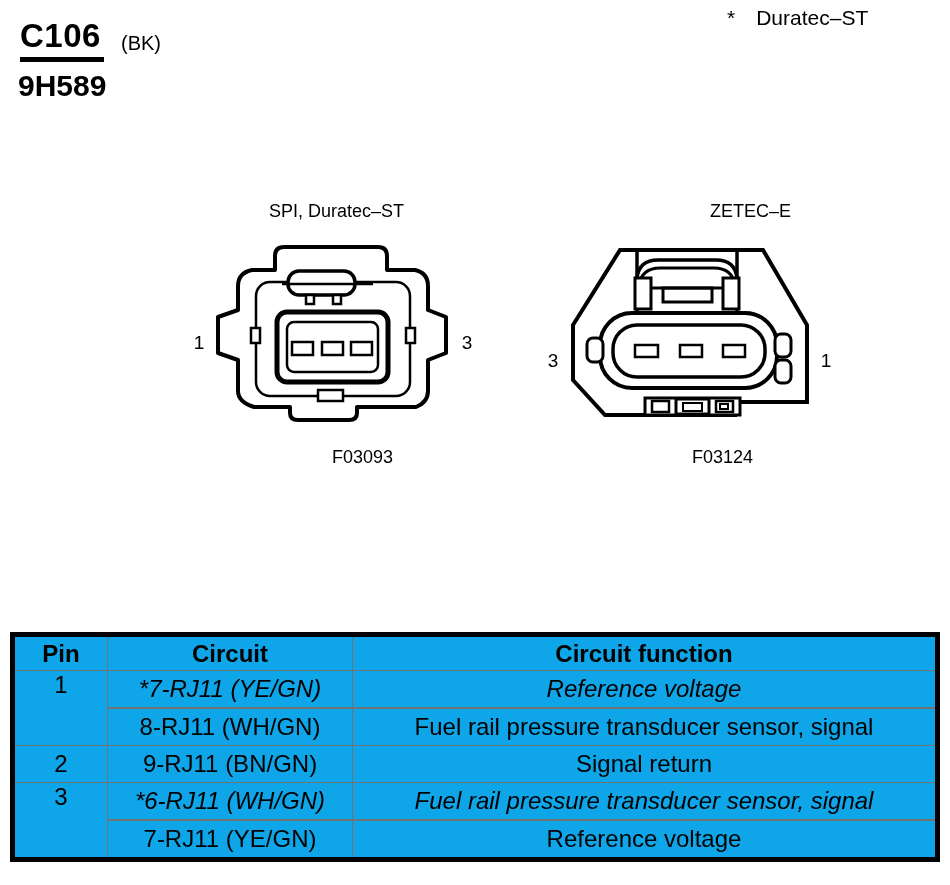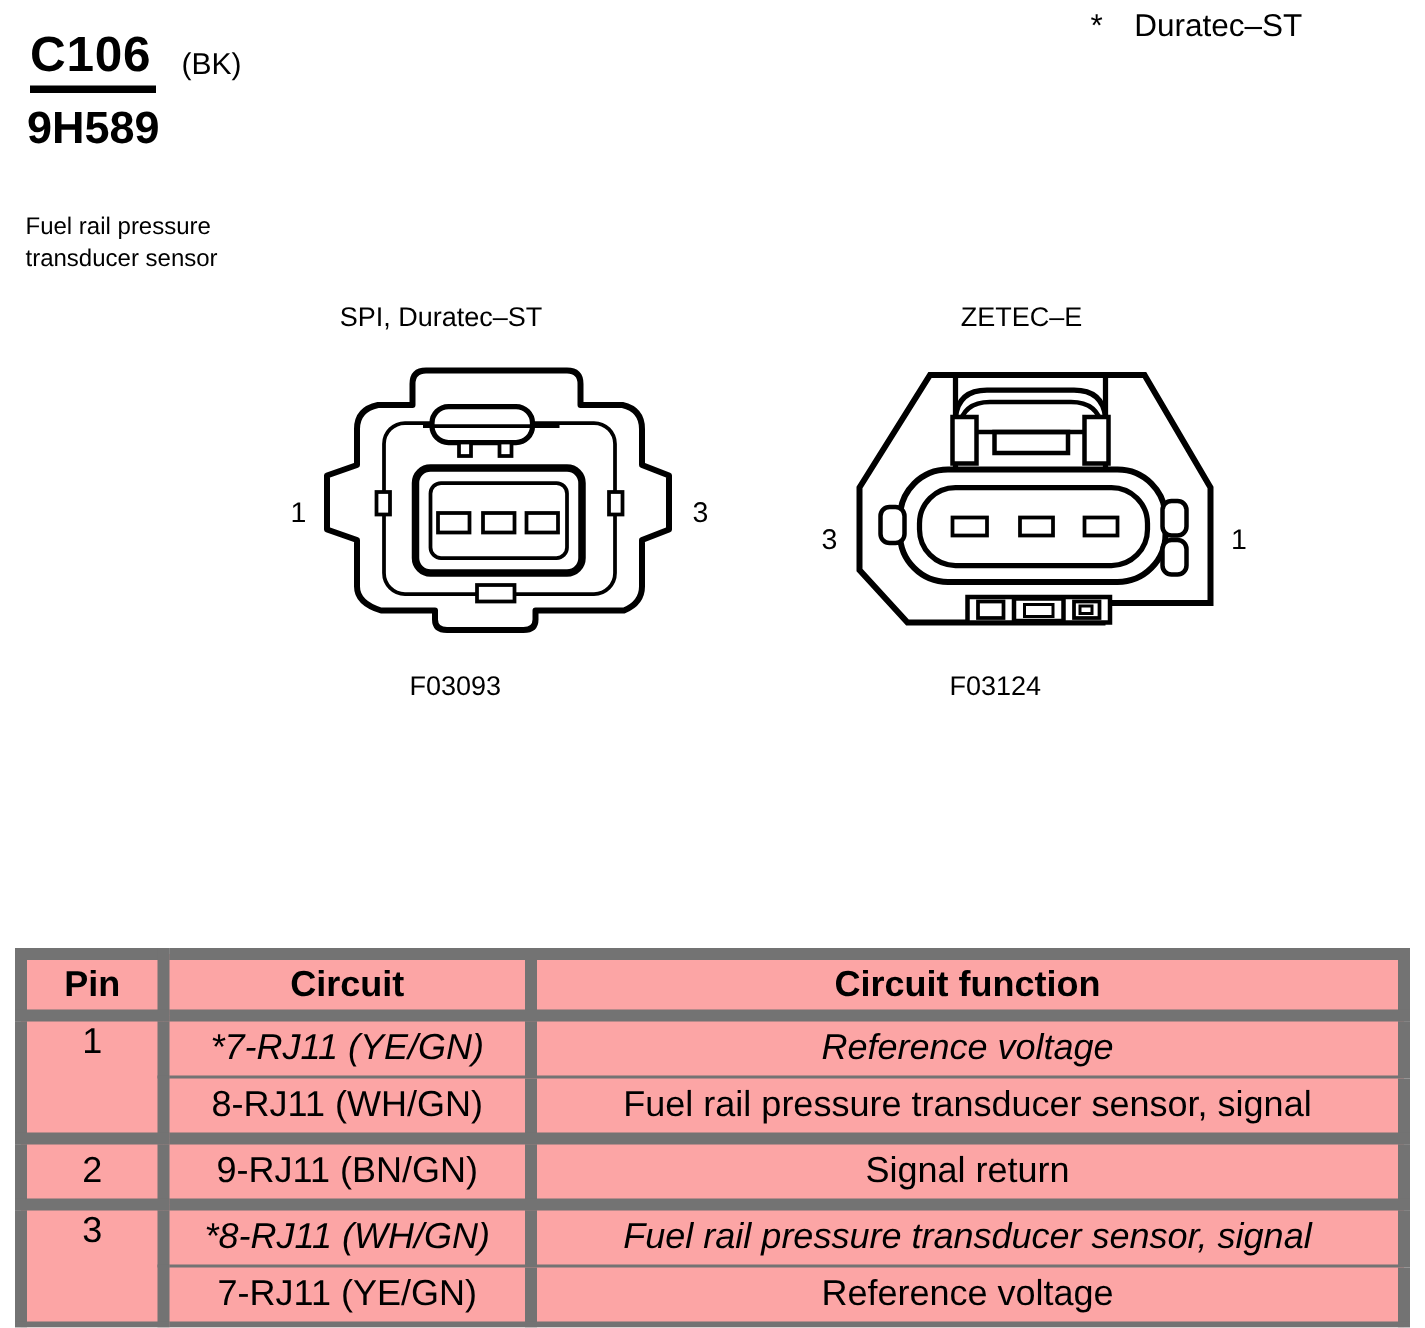--- a/index.html
+++ b/index.html
@@ -13,24 +13,24 @@
   }
   .abs{position:absolute;}
   
   #connector-id{left:20px;top:19px;font-size:33px;font-weight:bold;line-height:1;letter-spacing:0.5px;}
   #connector-id-underline{left:20px;top:57px;width:84px;height:5px;background:#000;}
   #connector-color{left:121px;top:33px;font-size:20px;line-height:1;}
   #part-number{left:18px;top:71px;font-size:30px;font-weight:bold;line-height:1;}
   #description{left:17px;top:141px;font-size:16px;line-height:21px;white-space:pre-line;}
   #footnote{left:727px;top:5px;font-size:21px;line-height:1.2;display:flex;gap:21px;}
   
-  .diagram-title{font-size:18px;line-height:1;width:220px;text-align:center;}
+  .diagram-title{font-size:18px;line-height:1;width:220px;text-align:right;}
   #left-diagram-title{left:184px;top:202px;}
   #right-diagram-title{left:571px;top:202px;}
-  .figure-code{font-size:18px;line-height:1;width:120px;text-align:left;}
+  .figure-code{font-size:18px;line-height:1;width:120px;text-align:right;}
   #left-figure-code{left:273px;top:448px;}
   #right-figure-code{left:633px;top:448px;}
   .pin-num{font-size:19px;line-height:1;width:22px;text-align:center;}
   #spi-pin-left{left:188px;top:333px;}
   #spi-pin-right{left:456px;top:333px;}
   #zetec-pin-left{left:542px;top:351px;}
   #zetec-pin-right{left:815px;top:351px;}
   
   #left-connector-svg{left:190px;top:225px;}
   #right-connector-svg{left:545px;top:228px;}
@@ -39,44 +39,42 @@
   
   #pinout-table-wrap{left:10px;top:632px;}
   table.pinout{
     border-collapse:collapse;
     table-layout:fixed;
     width:930px;
     border:5px solid #000;
     font-size:24px;
   }
   table.pinout th, table.pinout td{
-    border:8px solid #737373;
+    border:1px solid #737373;
     padding:0;
-    background:#fca5a5;
+    background:#0ea5e9;
   }
   table.pinout th{height:33px;font-weight:bold;text-align:center;}
   table.pinout td{height:36px;text-align:center;}
   td.function-cell{text-align:left;padding-left:13px;}
   td.pin-span{vertical-align:top;padding-top:5px;}
   tr.group-first td.thin{border-bottom-width:2px;font-style:italic;}
   tr.group-second td.thin{border-top-width:2px;}
   col.c-pin{width:95px;}
   col.c-circuit{width:245px;}
 </style>
 </head>
 <body>
 
 <div id="page">
 
   <div class="abs" id="connector-id">C106</div>
   <div class="abs" id="connector-id-underline"></div>
   <div class="abs" id="connector-color">(BK)</div>
   <div class="abs" id="part-number">9H589</div>
-  <div class="abs" id="description">Fuel rail pressure
-transducer sensor</div>
   <div class="abs" id="footnote">
     <span>*</span>
     <span>Duratec–ST</span>
   </div>
 
   <div class="abs diagram-title" id="left-diagram-title">SPI, Duratec–ST</div>
   <div class="abs diagram-title" id="right-diagram-title">ZETEC–E</div>
 
   <svg class="abs" id="left-connector-svg" width="290" height="210" viewBox="0 0 290 210">
     <g>
@@ -178,21 +176,21 @@
           <td class="thin">8-RJ11 (WH/GN)</td>
           <td class="function-cell thin">Fuel rail pressure transducer sensor, signal</td>
         </tr>
         <tr>
           <td>2</td>
           <td>9-RJ11 (BN/GN)</td>
           <td class="function-cell">Signal return</td>
         </tr>
         <tr class="group-first">
           <td rowspan="2" class="pin-span">3</td>
-          <td class="thin">*8-RJ11 (WH/GN)</td>
+          <td class="thin">*6-RJ11 (WH/GN)</td>
           <td class="function-cell thin">Fuel rail pressure transducer sensor, signal</td>
         </tr>
         <tr class="group-second">
           <td class="thin">7-RJ11 (YE/GN)</td>
           <td class="function-cell thin">Reference voltage</td>
         </tr>
       </tbody>
     </table>
   </div>
 

